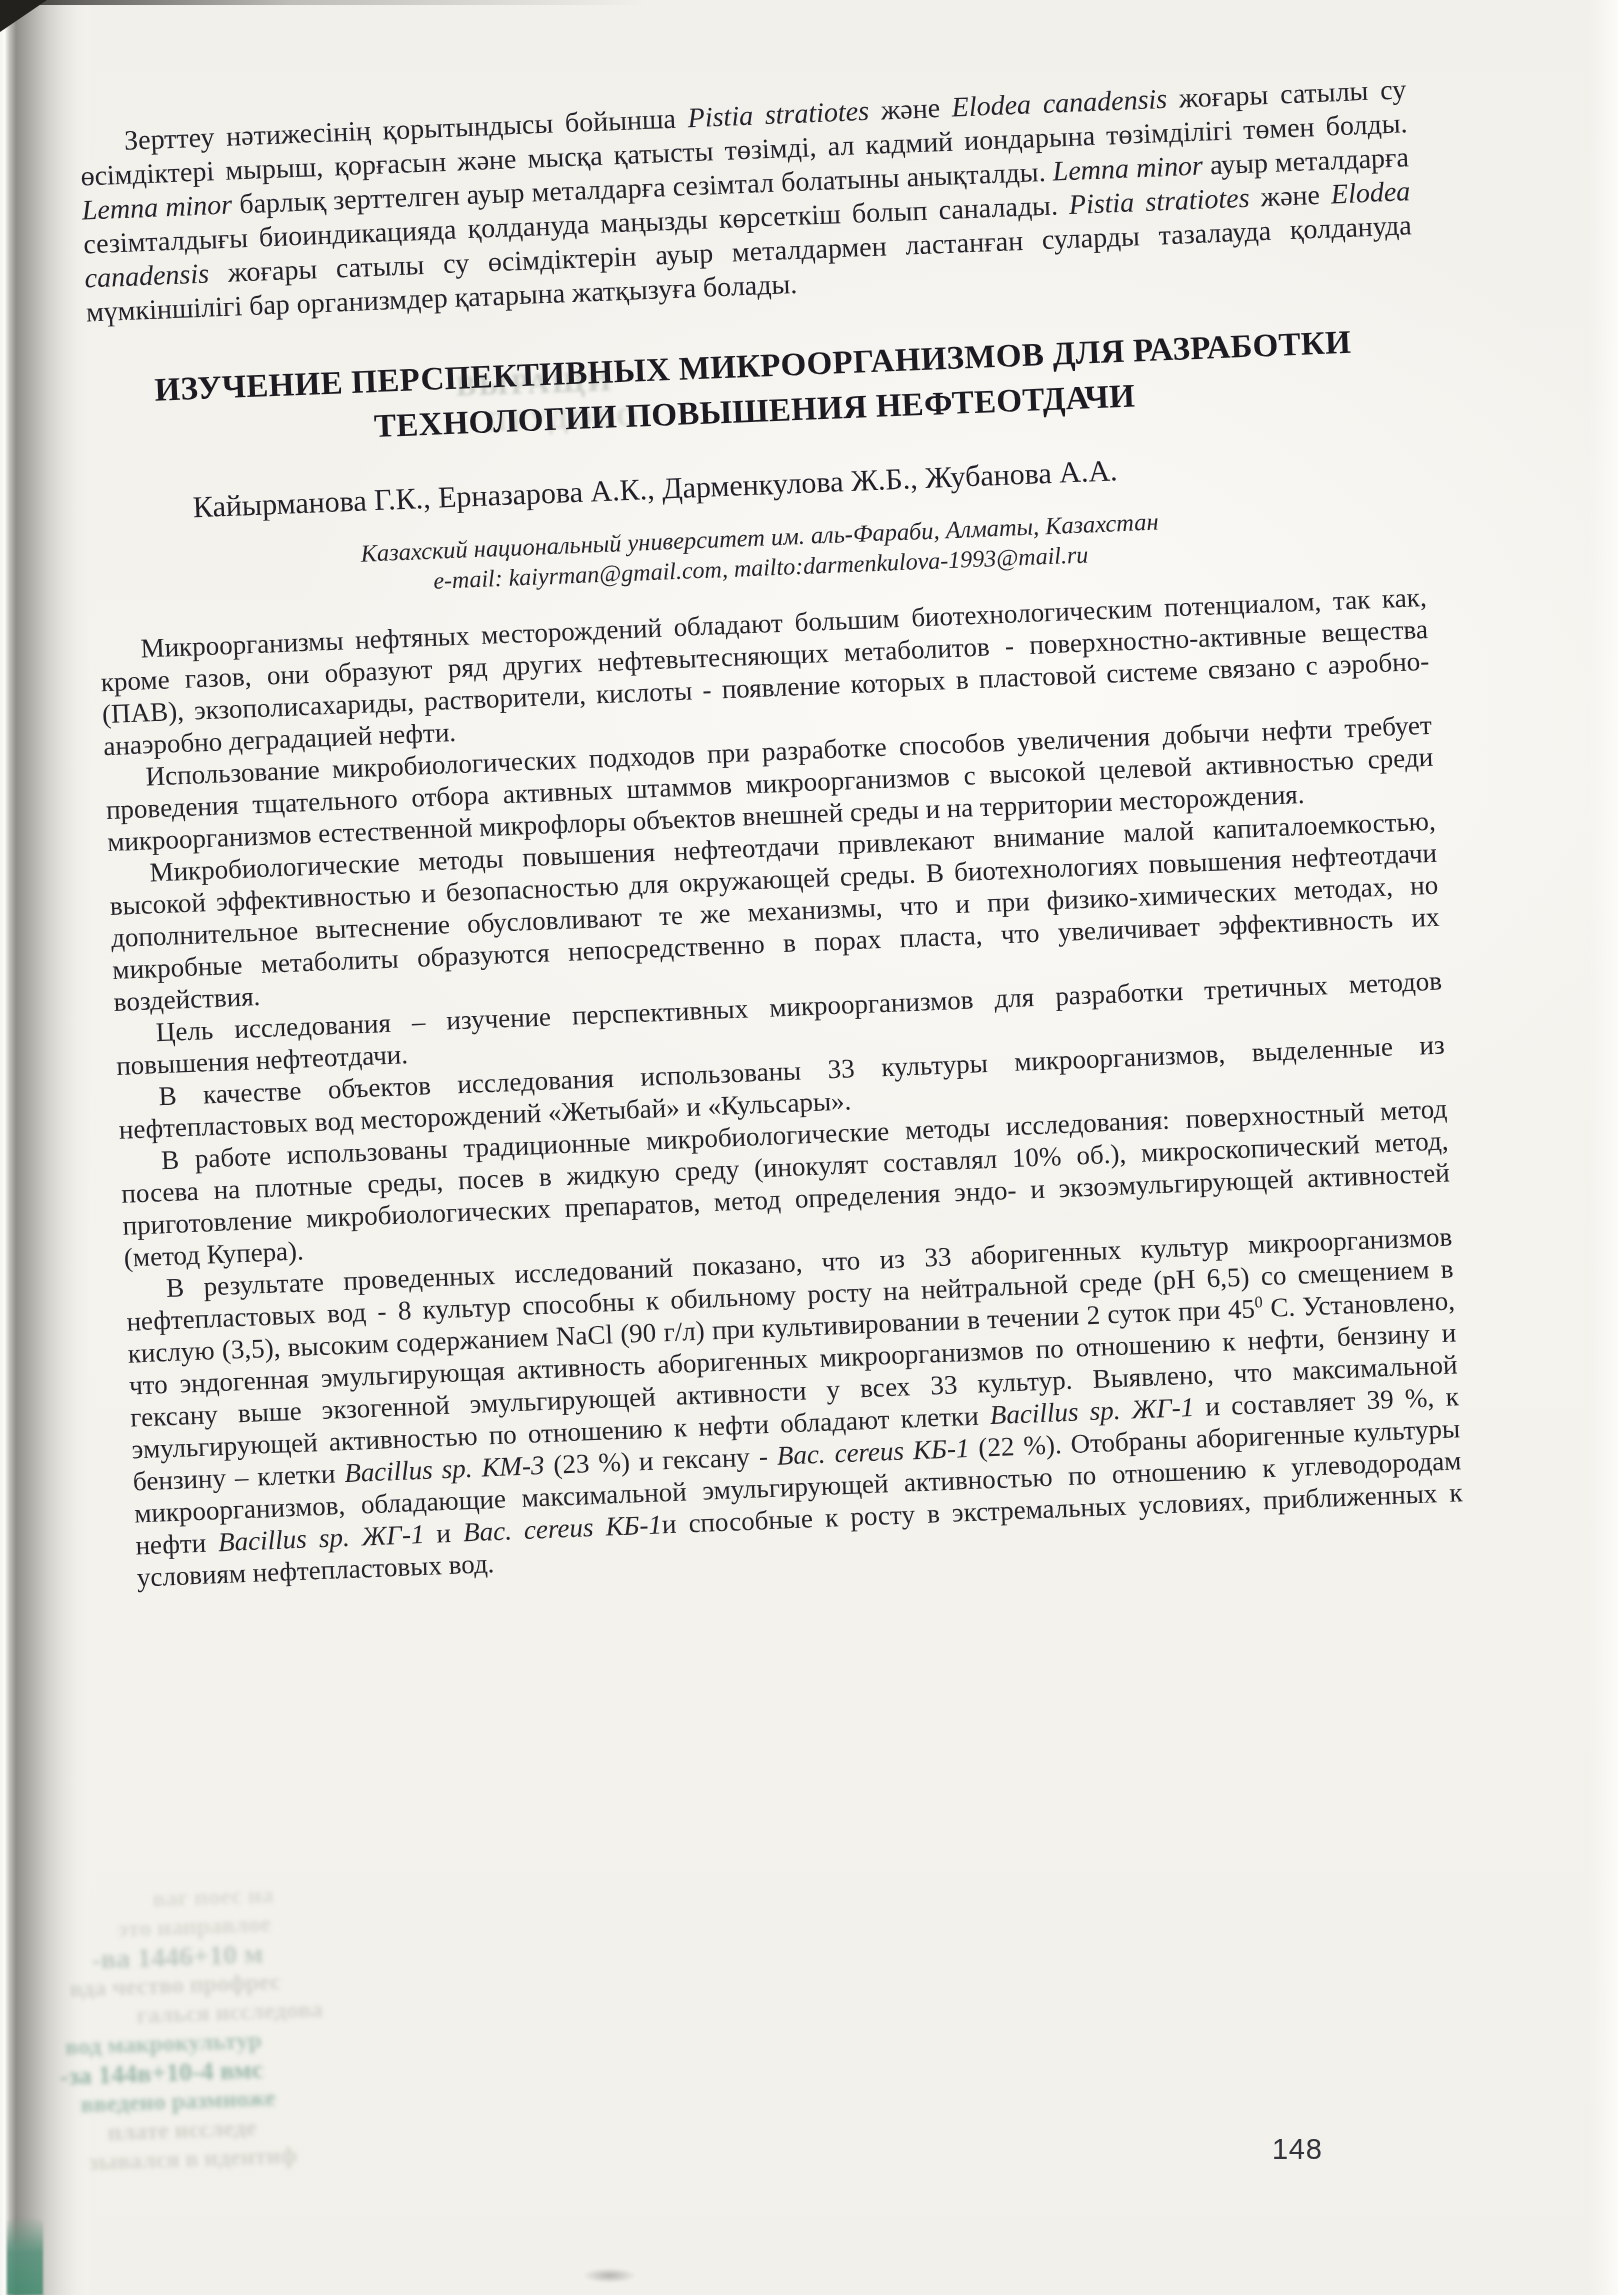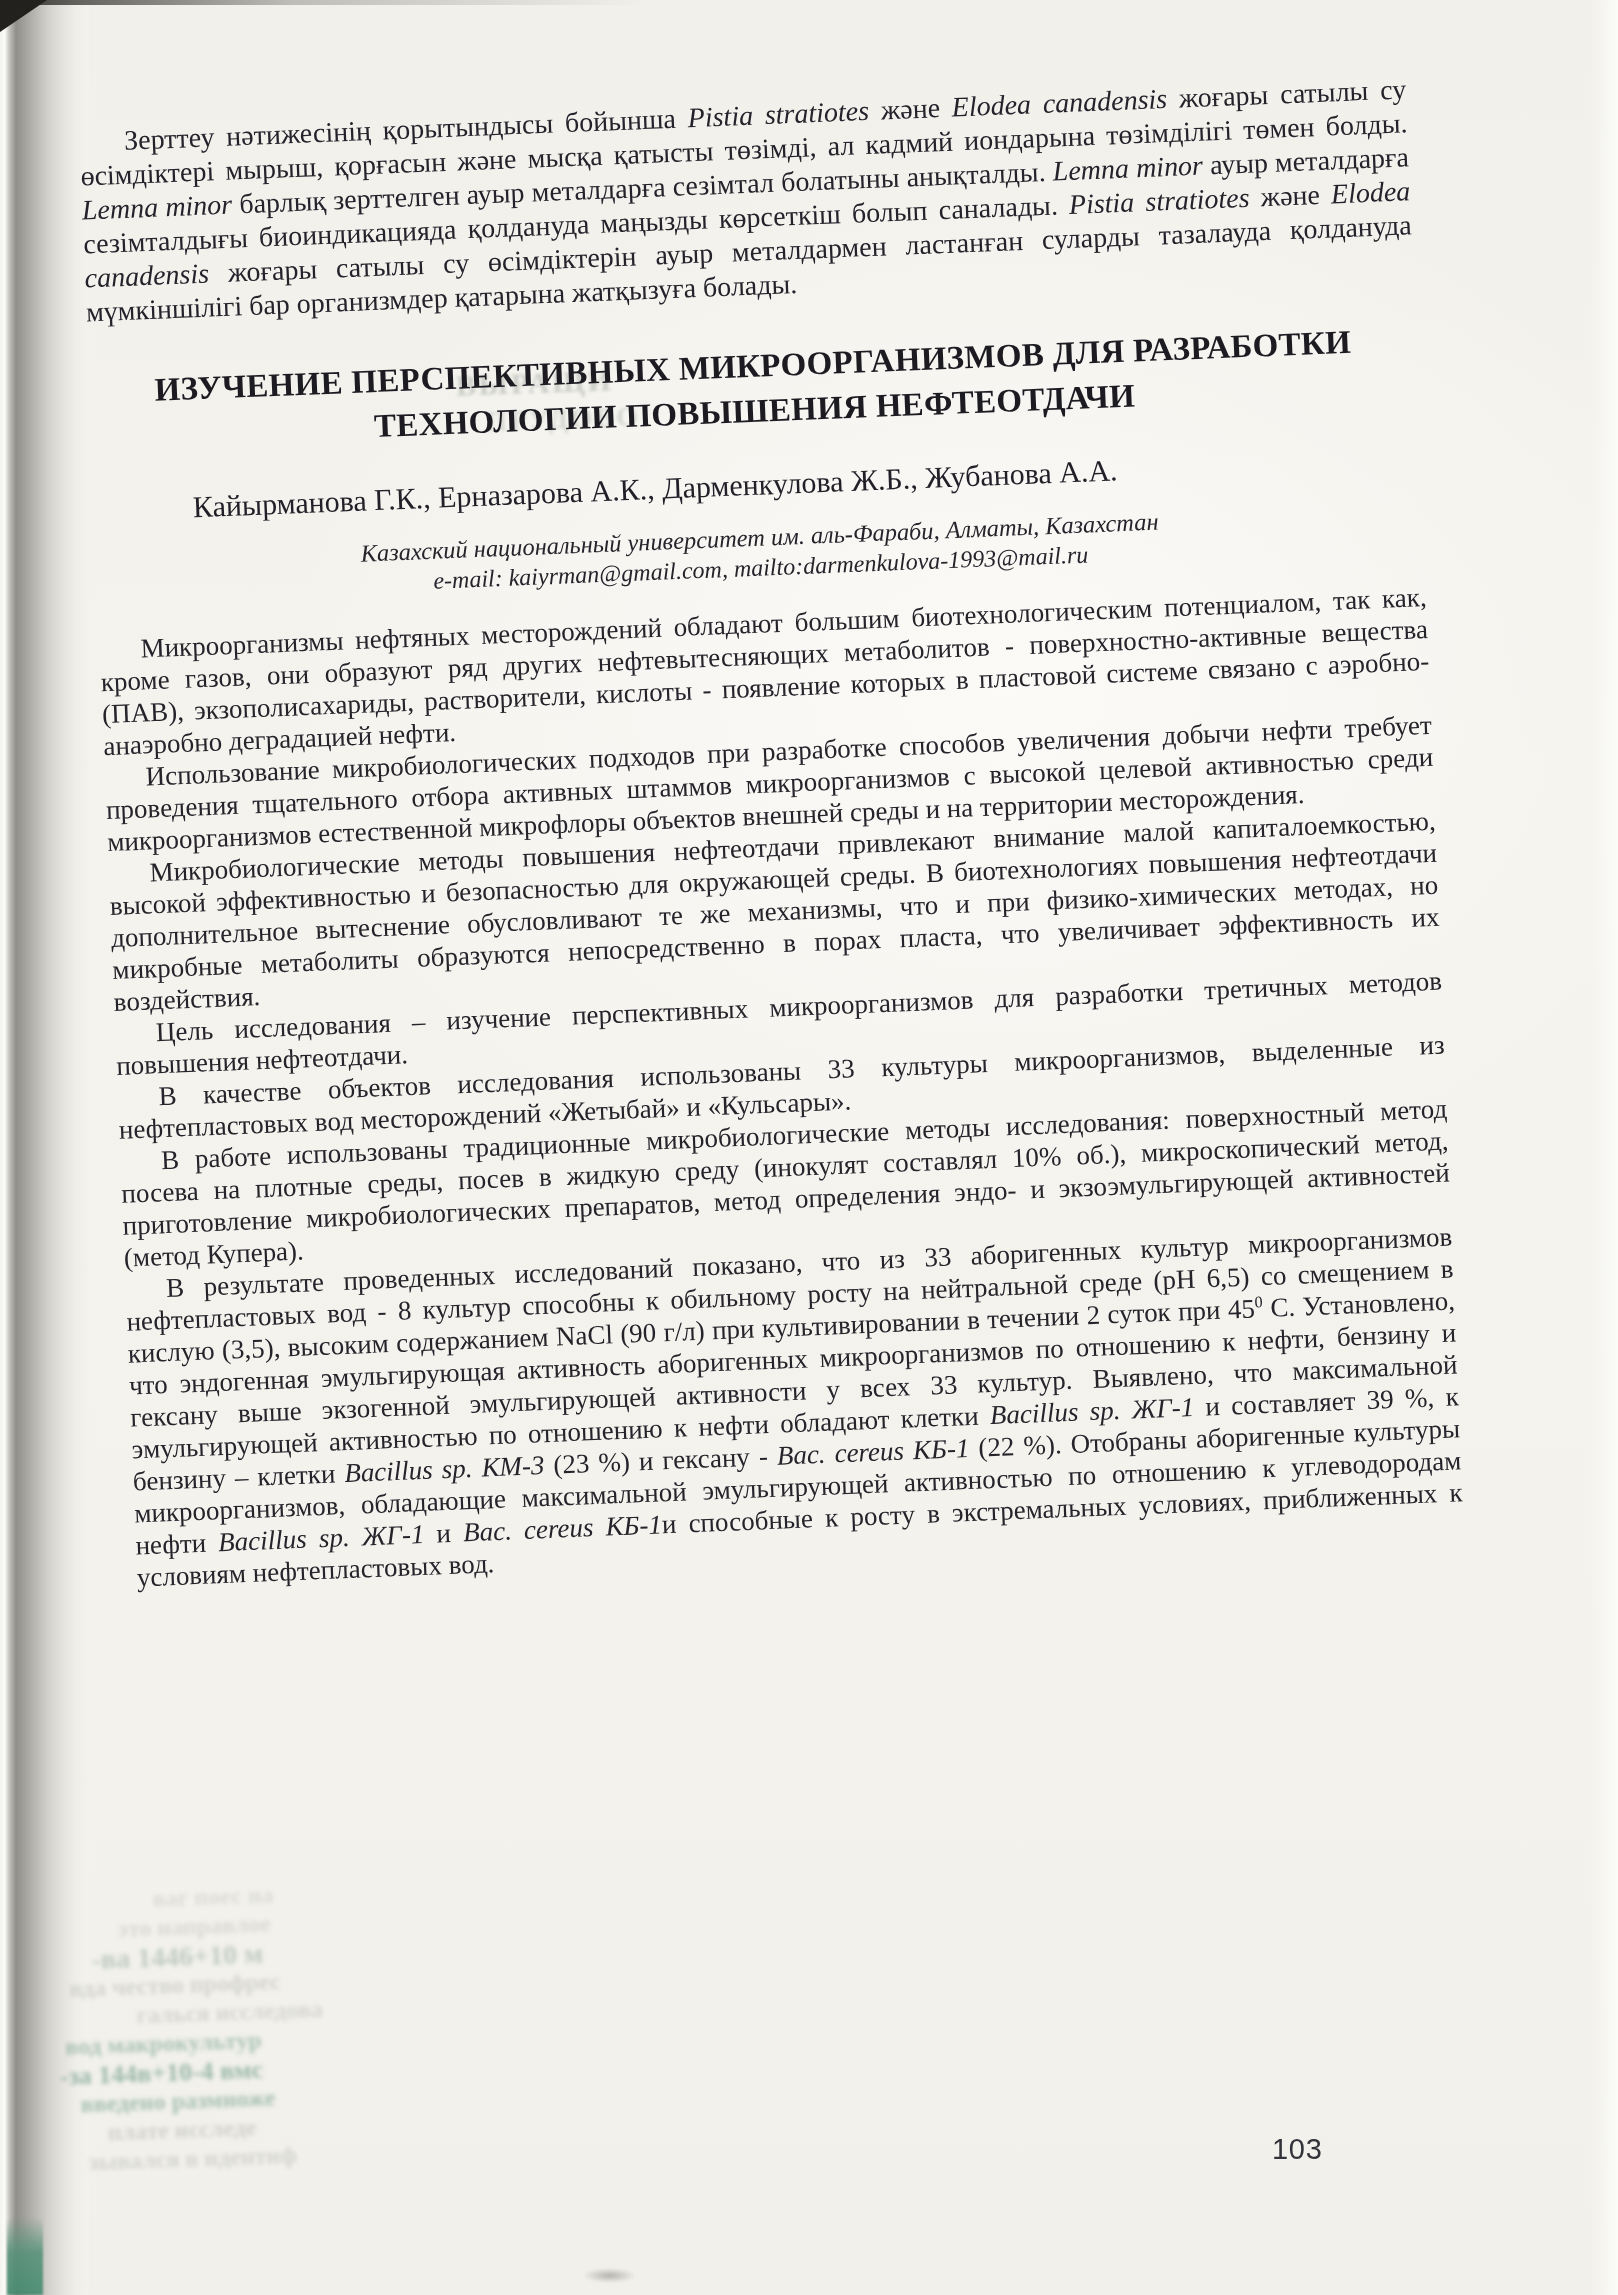--- a/index.html
+++ b/index.html
@@ -134,16 +134,16 @@
       <p class="body-par"><span>Использование микробиологических подходов при разработке способов увеличения добычи нефти требует проведения тщательного отбора активных штаммов микроорганизмов с высокой целевой активностью среди микроорганизмов естественной микрофлоры объектов внешней среды и на территории месторождения.</span></p>
       <p class="body-par"><span>Микробиологические методы повышения нефтеотдачи привлекают внимание малой капиталоемкостью, высокой эффективностью и безопасностью для окружающей среды. В биотехнологиях повышения нефтеотдачи дополнительное вытеснение обусловливают те же механизмы, что и при физико-химических методах, но микробные метаболиты образуются непосредственно в порах пласта, что увеличивает эффективность их воздействия.</span></p>
       <p class="body-par"><span>Цель исследования – изучение перспективных микроорганизмов для разработки третичных методов повышения нефтеотдачи.</span></p>
       <p class="body-par"><span>В качестве объектов исследования использованы 33 культуры микроорганизмов, выделенные из нефтепластовых вод месторождений «Жетыбай» и «Кульсары».</span></p>
       <p class="body-par"><span>В работе использованы традиционные микробиологические методы исследования: поверхностный метод посева на плотные среды, посев в жидкую среду (инокулят составлял 10% об.), микроскопический метод, приготовление микробиологических препаратов, метод определения эндо- и экзоэмульгирующей активностей (метод Купера).</span></p>
       <p class="body-par"><span>В результате проведенных исследований показано, что из 33 аборигенных культур микроорганизмов нефтепластовых вод - 8 культур способны к обильному росту на нейтральной среде (рН 6,5) со смещением в кислую (3,5), высоким содержанием NaCl (90 г/л) при культивировании в течении 2 суток при 45</span><sup>0</sup><span> С. Установлено, что эндогенная эмульгирующая активность аборигенных микроорганизмов по отношению к нефти, бензину и гексану выше экзогенной эмульгирующей активности у всех 33 культур. Выявлено, что максимальной эмульгирующей активностью по отношению к нефти обладают клетки </span><span class="it">Bacillus sp. ЖГ-1</span><span> и составляет 39 %, к бензину – клетки </span><span class="it">Bacillus sp. КМ-3</span><span> (23 %) и гексану - </span><span class="it">Bac. cereus КБ-1</span><span> (22 %). Отобраны аборигенные культуры микроорганизмов, обладающие максимальной эмульгирующей активностью по отношению к углеводородам нефти </span><span class="it">Bacillus sp. ЖГ-1</span><span> и </span><span class="it">Bac. cereus КБ-1</span><span>и способные к росту в экстремальных условиях, приближенных к условиям нефтепластовых вод.</span></p>
     </div>
 
   </div>
 
-  <div class="page-number">103</div>
+  <div class="page-number">148</div>
 
 </div>
 
 
 </body></html>

